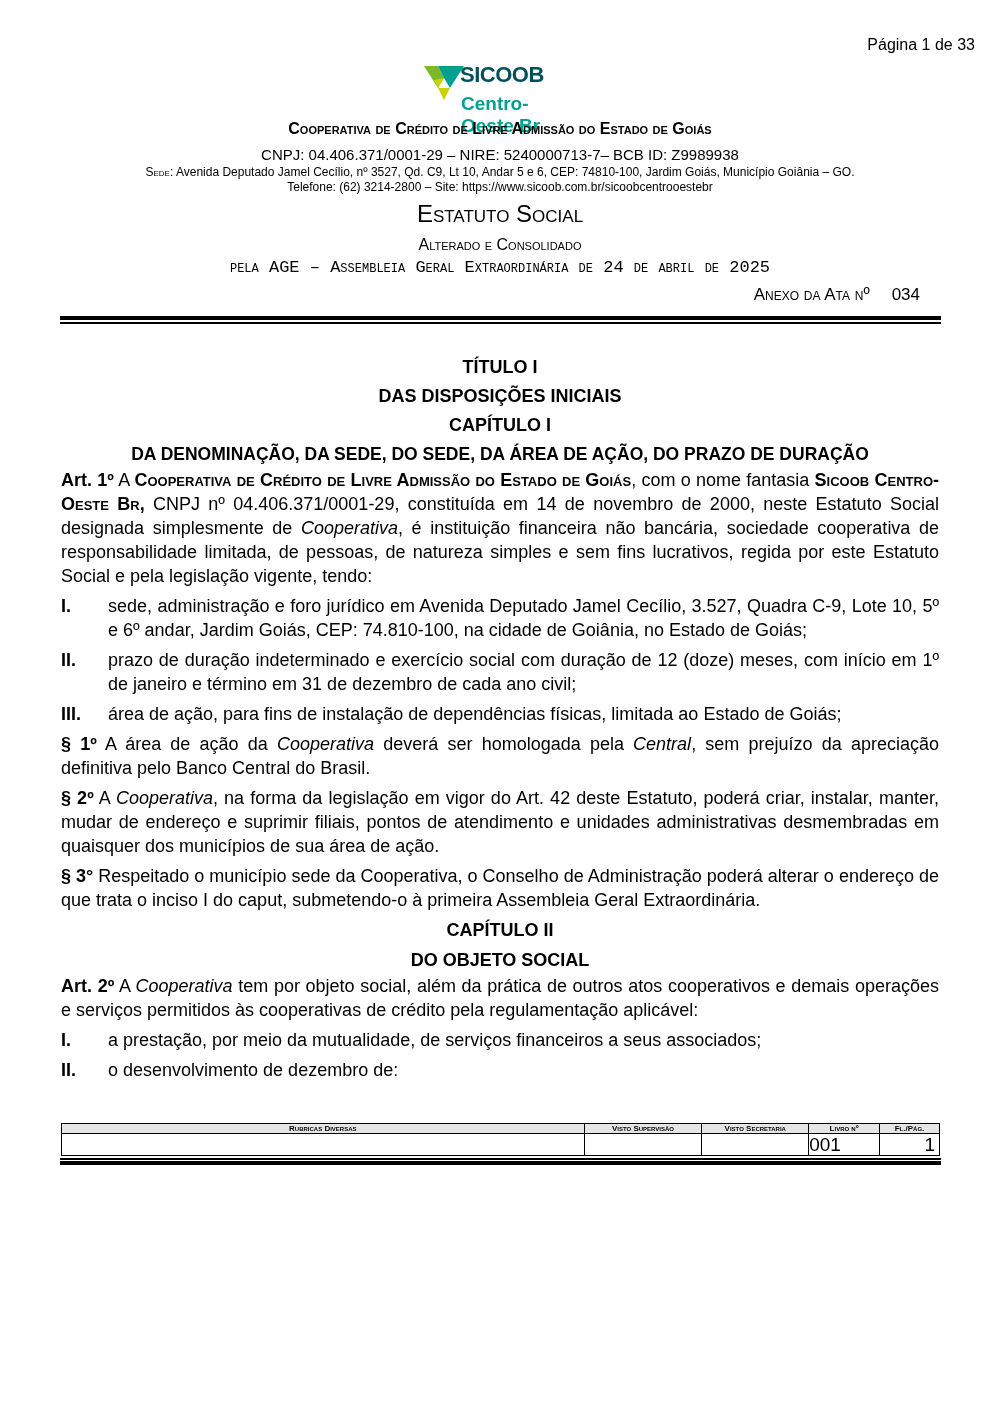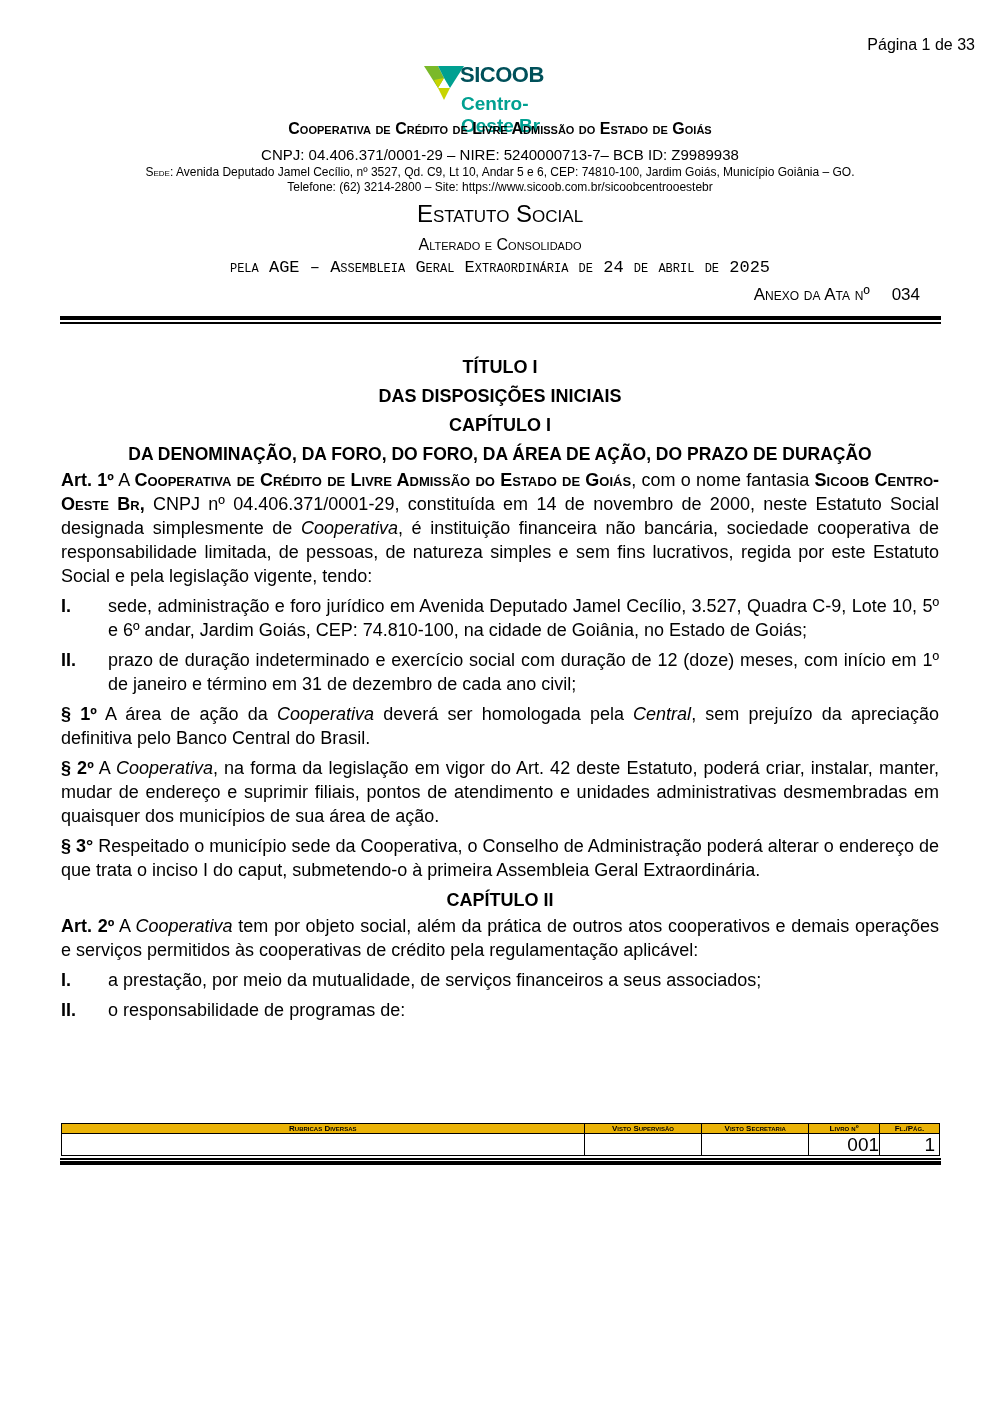--- a/index.html
+++ b/index.html
@@ -25,21 +25,21 @@
   #r1 { top:316px; height:4px; }
   #r2 { top:322px; height:2px; }
   #main { position:absolute; left:61px; top:343px; width:878px; font-size:18px; line-height:24px; }
   .center { text-align:center; font-weight:bold; }
   .just { text-align:justify; margin:0 0 6px 0; }
   .item { display:flex; margin:0 0 6px 0; text-align:justify; }
   .item .ix { width:47px; flex:none; font-weight:bold; }
   .item .tx { flex:1; }
   #footer-table { position:absolute; left:61px; top:1123px; width:879px; border-collapse:collapse; }
   #footer-table td { border:1px solid #000; padding:0; }
-  #footer-table .h td { background:#eab308; font-size:8px; font-weight:bold; text-align:center; height:9px; line-height:9px; font-variant:small-caps; }
+  #footer-table .h td { background:#e5e5e5; font-size:8px; font-weight:bold; text-align:center; height:9px; line-height:9px; font-variant:small-caps; }
   #footer-table .v td { height:21px; font-size:19px; line-height:21px; }
   #fr1 { position:absolute; left:60px; top:1158px; width:881px; height:2px; background:#000; }
   #fr2 { position:absolute; left:60px; top:1161px; width:881px; height:4px; background:#000; }
 </style>
 </head>
 <body>
 
 <div id="page-num">Página 1 de 33</div>
 
 <div id="logo">
@@ -61,65 +61,70 @@
 <div id="alt1" class="hdr sc">Alterado e Consolidado</div>
 <div id="alt2" class="hdr sc">pela AGE – Assembleia Geral Extraordinária de 24 de abril de 2025</div>
 <div id="anexo" class="sc"><span>Anexo da Ata nº</span><span class="num">034</span></div>
 <div id="r1" class="rule"></div>
 <div id="r2" class="rule"></div>
 
 <div id="main">
   <div class="center" style="margin-top:12px">TÍTULO I</div>
   <div class="center" style="margin-top:5px">DAS DISPOSIÇÕES INICIAIS</div>
   <div class="center" style="margin-top:5px">CAPÍTULO I</div>
-  <div class="center" style="margin-top:5px;font-size:17.5px">DA DENOMINAÇÃO, DA FORO, DO FORO, DA ÁREA DE AÇÃO, DO PRAZO DE DURAÇÃO</div>
+  <div class="center" style="margin-top:5px;font-size:17.5px">DA DENOMINAÇÃO, DA SEDE, DO SEDE, DA ÁREA DE AÇÃO, DO PRAZO DE DURAÇÃO</div>
 
   <p class="just" style="margin-top:2px"><b>Art. 1º</b><span> A </span><b class="sc">Cooperativa de Crédito de Livre Admissão do Estado de Goiás</b><span>, com o nome fantasia </span><b class="sc">Sicoob Centro-Oeste Br,</b><span> CNPJ nº 04.406.371/0001-29, constituída em 14 de novembro de 2000, neste Estatuto Social designada simplesmente de </span><i>Cooperativa</i><span>, é instituição financeira não bancária, sociedade cooperativa de responsabilidade limitada, de pessoas, de natureza simples e sem fins lucrativos, regida por este Estatuto Social e pela legislação vigente, tendo:</span></p>
 
   <div class="item">
       <span class="ix">I.</span>
       <span class="tx">sede, administração e foro jurídico em Avenida Deputado Jamel Cecílio, 3.527, Quadra C-9, Lote 10, 5º e 6º andar, Jardim Goiás, CEP: 74.810-100, na cidade de Goiânia, no Estado de Goiás;</span>
     </div>
   <div class="item">
       <span class="ix">II.</span>
       <span class="tx">prazo de duração indeterminado e exercício social com duração de 12 (doze) meses, com início em 1º de janeiro e término em 31 de dezembro de cada ano civil;</span>
     </div>
+  <div class="item">
+      <span class="ix">III.</span>
+      <span class="tx">área de ação, para fins de instalação de dependências físicas, limitada ao Estado de Goiás;</span>
+    </div>
 
   <p class="just"><b>§ 1º</b><span> A área de ação da </span><i>Cooperativa</i><span> deverá ser homologada pela </span><i>Central</i><span>, sem prejuízo da apreciação definitiva pelo Banco Central do Brasil.</span></p>
 
   <p class="just"><b>§ 2º</b><span> A </span><i>Cooperativa</i><span>, na forma da legislação em vigor do Art. 42 deste Estatuto, poderá criar, instalar, manter, mudar de endereço e suprimir filiais, pontos de atendimento e unidades administrativas desmembradas em quaisquer dos municípios de sua área de ação.</span></p>
 
   <p class="just"><b>§ 3°</b><span> Respeitado o município sede da Cooperativa, o Conselho de Administração poderá alterar o endereço de que trata o inciso I do caput, submetendo-o à primeira Assembleia Geral Extraordinária.</span></p>
 
   <div class="center" style="margin-top:4px">CAPÍTULO II</div>
+  <div class="center" style="margin-top:6px">DO OBJETO SOCIAL</div>
 
   <p class="just" style="margin-top:2px"><b>Art. 2º</b><span> A </span><i>Cooperativa</i><span> tem por objeto social, além da prática de outros atos cooperativos e demais operações e serviços permitidos às cooperativas de crédito pela regulamentação aplicável:</span></p>
 
   <div class="item">
       <span class="ix">I.</span>
       <span class="tx">a prestação, por meio da mutualidade, de serviços financeiros a seus associados;</span>
     </div>
   <div class="item">
       <span class="ix">II.</span>
-      <span class="tx">o responsabilidade de programas de:</span>
+      <span class="tx">o desenvolvimento de dezembro de:</span>
     </div>
 </div>
 
 <table id="footer-table">
   <tbody>
       <tr class="h">
     <td style="width:523px">Rubricas Diversas</td>
     <td style="width:117px">Visto Supervisão</td>
     <td style="width:106px">Visto Secretaria</td>
     <td style="width:70px">Livro nº</td>
     <td style="width:59px">Fl./Pág.</td>
   </tr>
   <tr class="v">
     <td></td>
     <td></td>
     <td></td>
-    <td style="text-align:right">001</td>
+    <td style="text-align:left">001</td>
     <td style="text-align:right;padding-right:4px">1</td>
   </tr>
 </tbody>
   </table>
 <div id="fr1"></div>
 <div id="fr2"></div>
 
 </body></html>

